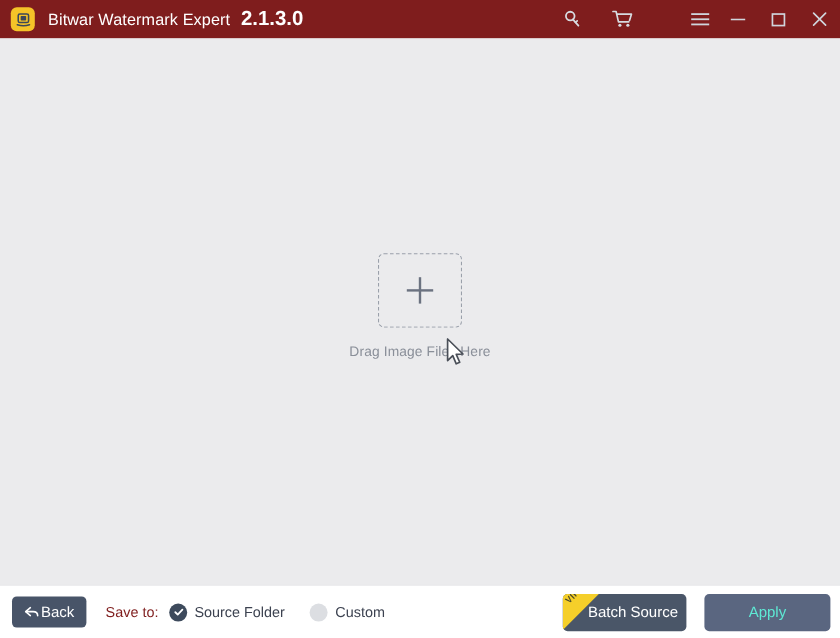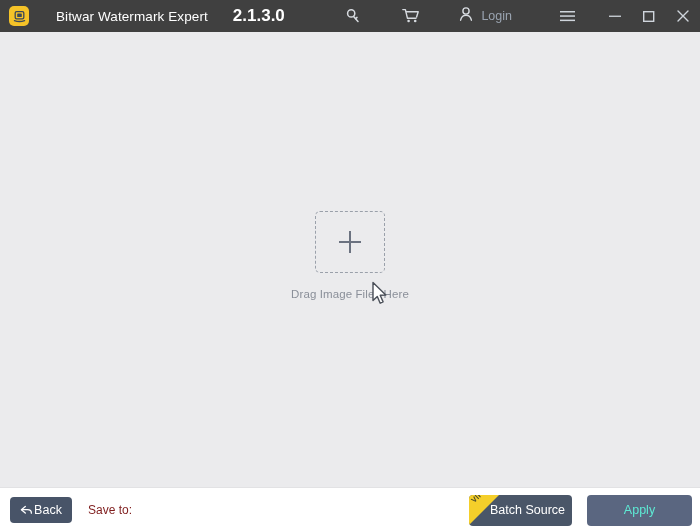--- a/index.html
+++ b/index.html
@@ -17,26 +17,25 @@
     width: 700px;
     height: 532px;
     display: flex;
     flex-direction: column;
     background: #ebebed;
   }
 
   
   .titlebar {
     height: 32px;
-    background: #404040;
+    background: #7f1d1d;
     display: flex;
     align-items: center;
     flex: 0 0 32px;
     position: relative;
-    gap: 16px;
   }
 
   .app-icon {
     width: 20px;
     height: 20px;
     margin-left: 9px;
     border-radius: 5px;
     background: #f5c328;
     display: flex;
     align-items: center;
@@ -319,29 +318,20 @@
 
     <div class="tb-btn" style="margin-right:10px;">
       <svg width="18" height="16" viewBox="0 0 18 16">
         <path d="M0.8 1.6 H3.4 L5.4 10.2 H14" fill="none" stroke="#d7dbe0" stroke-width="1.4" stroke-linecap="round" stroke-linejoin="round"></path>
         <path d="M4.3 3.8 H16.2 L14.6 9.0" fill="none" stroke="#d7dbe0" stroke-width="1.4" stroke-linecap="round" stroke-linejoin="round"></path>
         <circle cx="6.6" cy="13.0" r="1.3" fill="#d7dbe0"></circle>
         <circle cx="13.2" cy="13.0" r="1.3" fill="#d7dbe0"></circle>
       </svg>
     </div>
 
-    <div class="login-group">
-      <span>
-        <svg width="16" height="16" viewBox="0 0 16 16">
-          <circle cx="8" cy="5" r="3.1" fill="none" stroke="#d7dbe0" stroke-width="1.4"></circle>
-          <path d="M2.6 14.2 C3.3 10.6 5.5 9.2 8 9.2 C10.5 9.2 12.7 10.6 13.4 14.2" fill="none" stroke="#d7dbe0" stroke-width="1.4" stroke-linecap="round"></path>
-        </svg>
-      </span>
-      <span class="login-label">Login</span>
-    </div>
 
     <div class="tb-btn" style="margin-left:24px;">
       <svg width="17" height="14" viewBox="0 0 17 14">
         <rect x="1" y="2.0" width="15" height="1.5" fill="#cfd5dc"></rect>
         <rect x="1" y="6.3" width="15" height="1.5" fill="#cfd5dc"></rect>
         <rect x="1" y="10.6" width="15" height="1.5" fill="#cfd5dc"></rect>
       </svg>
     </div>
 
     <div class="win-controls">
@@ -386,20 +376,36 @@
         <svg width="13" height="11" viewBox="0 0 13 11">
           <path d="M5.3 1.4 L1.4 4.7 L5.3 8.0" fill="none" stroke="#ffffff" stroke-width="1.3" stroke-linecap="round" stroke-linejoin="round"></path>
           <path d="M1.8 4.7 H7.6 C10.2 4.7 11.4 6.2 11.4 8.2" fill="none" stroke="#ffffff" stroke-width="1.3" stroke-linecap="round"></path>
         </svg>
       </span>
       <span>Back</span>
     </button>
 
     <span class="save-to-label">Save to:</span>
 
+    <div class="radio-group">
+
+      <label class="radio-item">
+        <span class="radio-dot checked">
+          <svg width="10" height="10" viewBox="0 0 10 10">
+            <path d="M2.1 5.2 L4.1 7.1 L8.0 3.0" fill="none" stroke="#ffffff" stroke-width="1.5" stroke-linecap="round" stroke-linejoin="round"></path>
+          </svg>
+        </span>
+        <span class="radio-label">Source Folder</span>
+      </label>
+
+      <label class="radio-item">
+        <span class="radio-dot unchecked"></span>
+        <span class="radio-label">Custom</span>
+      </label>
+    </div>
 
     <div class="bb-spacer"></div>
 
     <button class="btn batch-btn">
       <span class="vip-ribbon"></span>
       <span class="vip-text">VIP</span>
       <span class="batch-label">Batch Source</span>
     </button>
 
     <button class="btn apply-btn">

